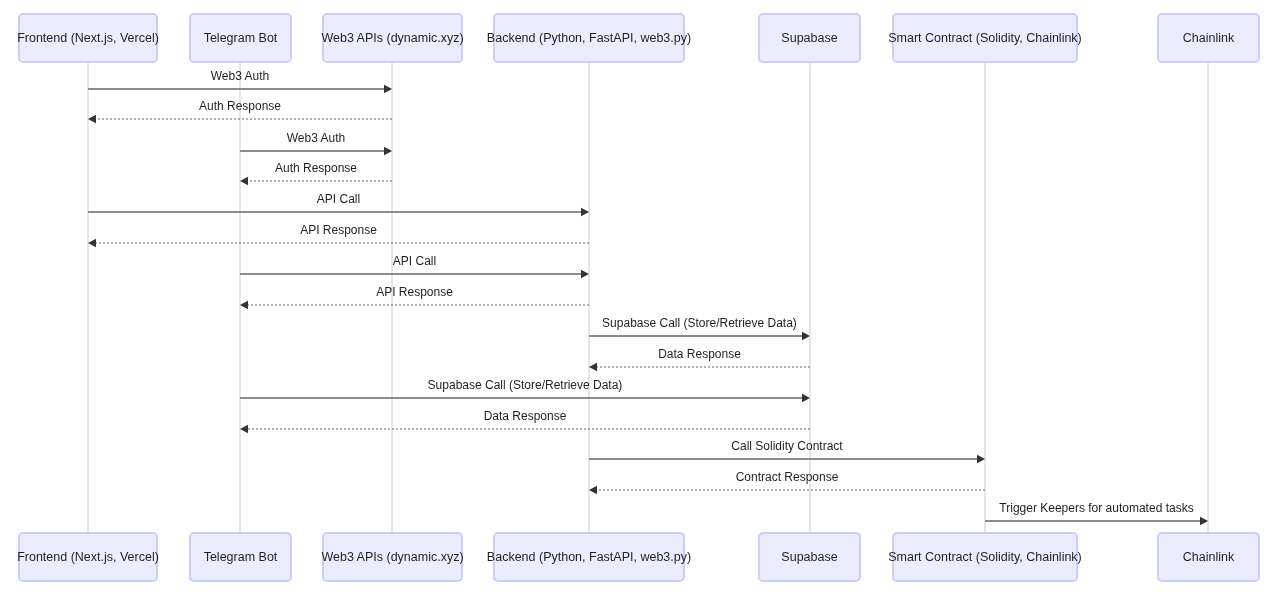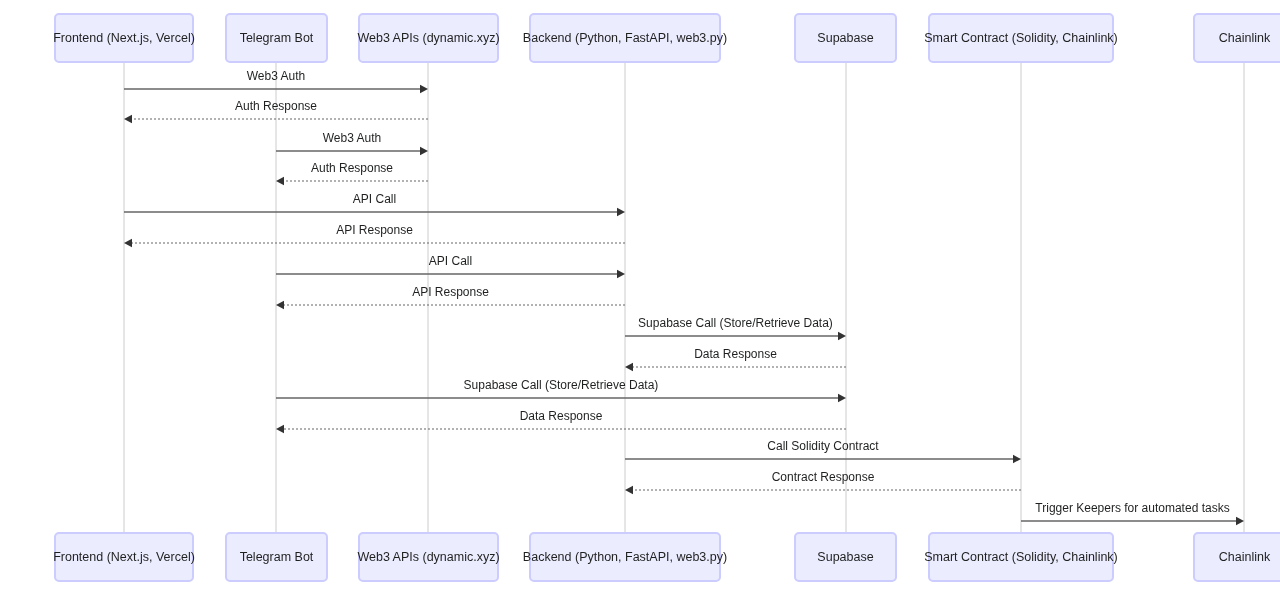--- a/index.html
+++ b/index.html
@@ -1,21 +1,21 @@
 <!DOCTYPE html>
 <html><head>
 <meta charset="utf-8">
 <style>
   html,body{margin:0;padding:0;}
   body{
     width:1280px;height:597px;background:#ffffff;
     font-family:"Liberation Sans", sans-serif;
     overflow:hidden;
   }
-  #diagram-root{position:relative;width:1092px;height:597px;padding-left:36px;}
+  #diagram-root{position:relative;width:1092px;height:597px;}
   svg.seq{display:block;width:1280px;height:597px;}
   .actor-box{fill:#ECECFF;stroke:#CCCCFF;stroke-width:2;}
   .actor-label{
     font-family:"Liberation Sans", sans-serif;
     font-size:12.5px;fill:#1f2020;text-anchor:middle;
     dominant-baseline:middle;
   }
   .lifeline{stroke:#CCCCCC;stroke-width:1;}
   .msg-line-solid{stroke:#666666;stroke-width:1.4;fill:none;}
   .msg-line-dotted{stroke:#666666;stroke-width:1.2;fill:none;stroke-dasharray:2 2;}

